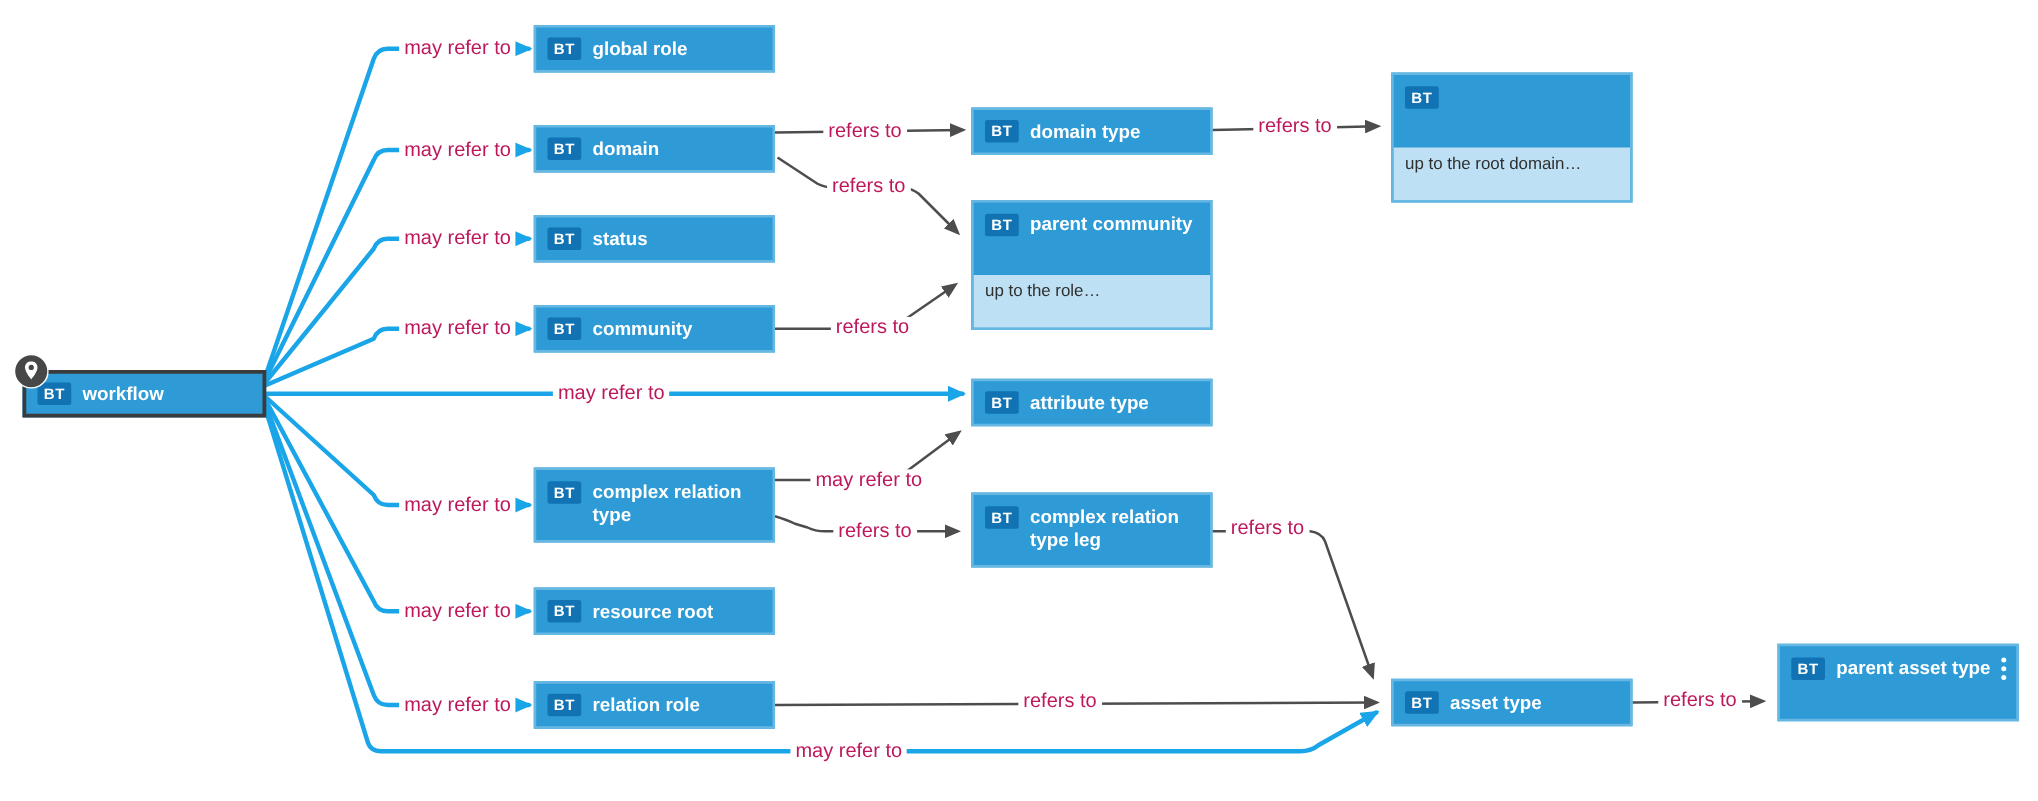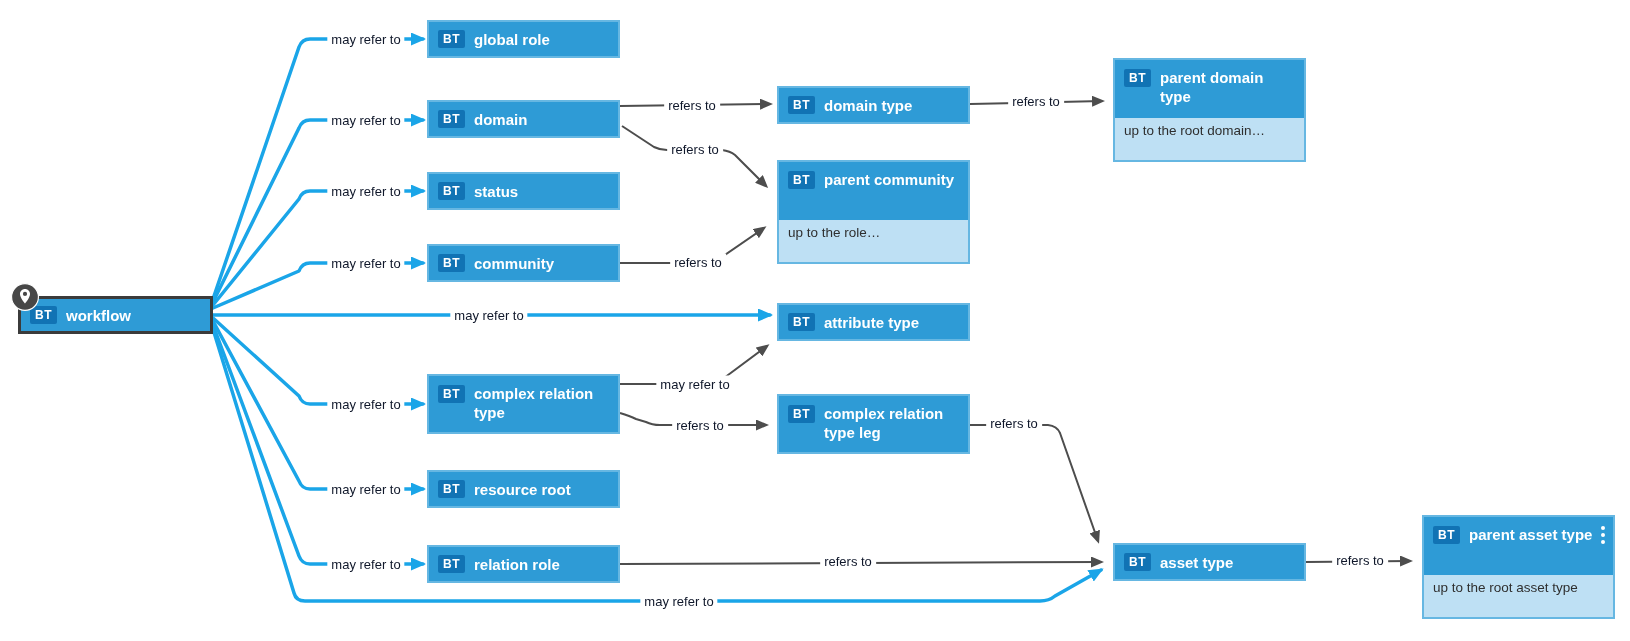--- a/index.html
+++ b/index.html
@@ -5,21 +5,21 @@
   html,body{margin:0;padding:0;background:#fff;}
   #canvas{
     position:relative;width:1630px;height:641px;background:#ffffff;
     font-family:"Liberation Sans", sans-serif;overflow:hidden;
   }
   #edge-layer{position:absolute;left:0;top:0;z-index:1;}
   .edge-blue{stroke:#1aa5e8;stroke-width:3.5;fill:none;stroke-linejoin:round;stroke-linecap:round;}
   .edge-gray{stroke:#4d4d4d;stroke-width:2;fill:none;stroke-linejoin:round;stroke-linecap:butt;}
   .elabel{
     position:absolute;transform:translate(-50%,-50%);background:#ffffff;
-    padding:0 4px;font-size:13px;color:#0f172a;white-space:nowrap;z-index:2;line-height:17px;
+    padding:0 4px;font-size:16px;color:#be185d;white-space:nowrap;z-index:2;line-height:17px;
   }
   .node,.node-group{
     position:absolute;box-sizing:border-box;z-index:3;width:193px;
     border:2px solid #66b7e2;background:#2e9bd6;cursor:pointer;
   }
   .node{display:flex;align-items:center;gap:9px;padding:0 9px;height:38px;}
   .node.tall{height:60px;align-items:flex-start;padding-top:8px;}
   .node-group{padding:0;}
   .node-head{display:flex;align-items:flex-start;gap:9px;padding:8px 9px 0 9px;height:58px;box-sizing:border-box;position:relative;}
   .badge{
@@ -148,35 +148,33 @@
     <span class="ntitle">attribute type</span>
   </div>
   <div class="node tall" style="left:777px;top:394px;">
     <span class="badge">BT</span>
     <span class="ntitle">complex relation type leg</span>
   </div>
 
   <div class="node-group" style="left:1113px;top:58px;">
     <div class="node-head">
       <span class="badge">BT</span>
-      <span class="ntitle">parent domain type</span>
     </div>
     <div class="node-sub">up to the root domain…</div>
   </div>
   <div class="node" style="left:1113px;top:543px;">
     <span class="badge">BT</span>
     <span class="ntitle">asset type</span>
   </div>
 
   <div class="node-group" style="left:1422px;top:515px;">
     <div class="node-head">
       <span class="badge">BT</span>
       <span class="ntitle">parent asset type</span>
       <span class="kebab">
           <i></i>
           <i></i>
           <i></i>
         </span>
     </div>
-    <div class="node-sub">up to the root asset type</div>
   </div>
 
 </div>
 
 </body></html>

